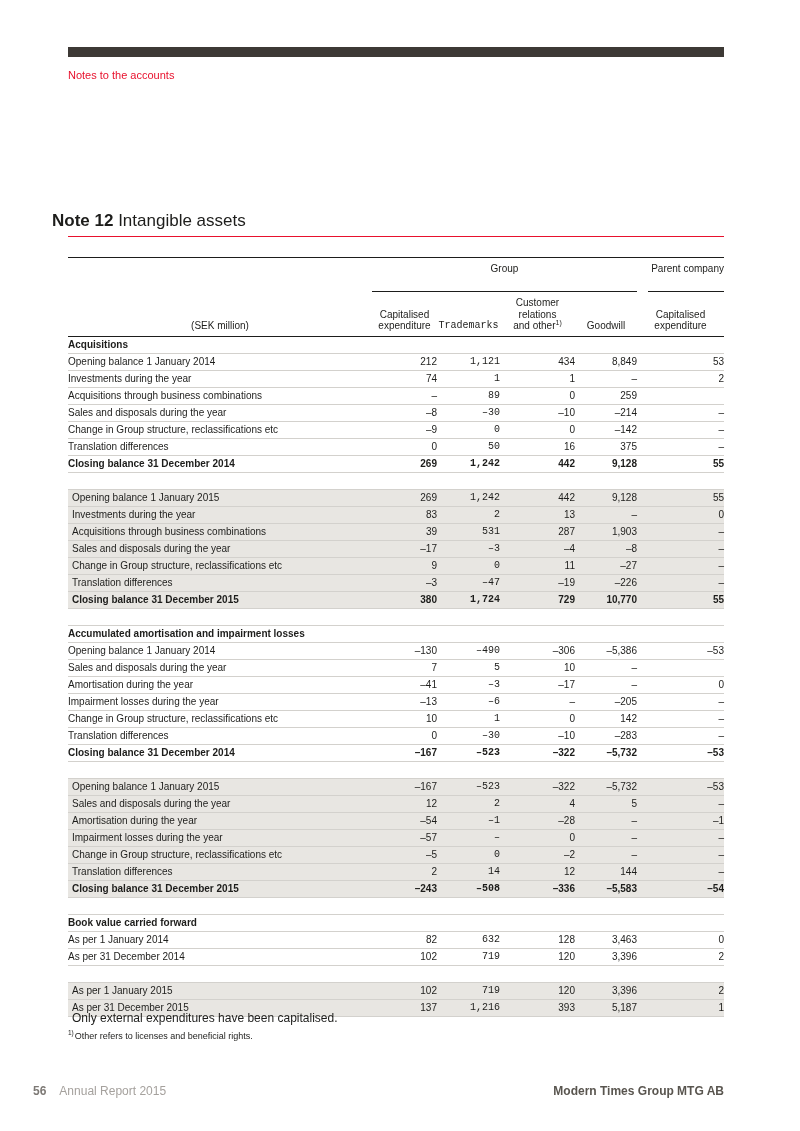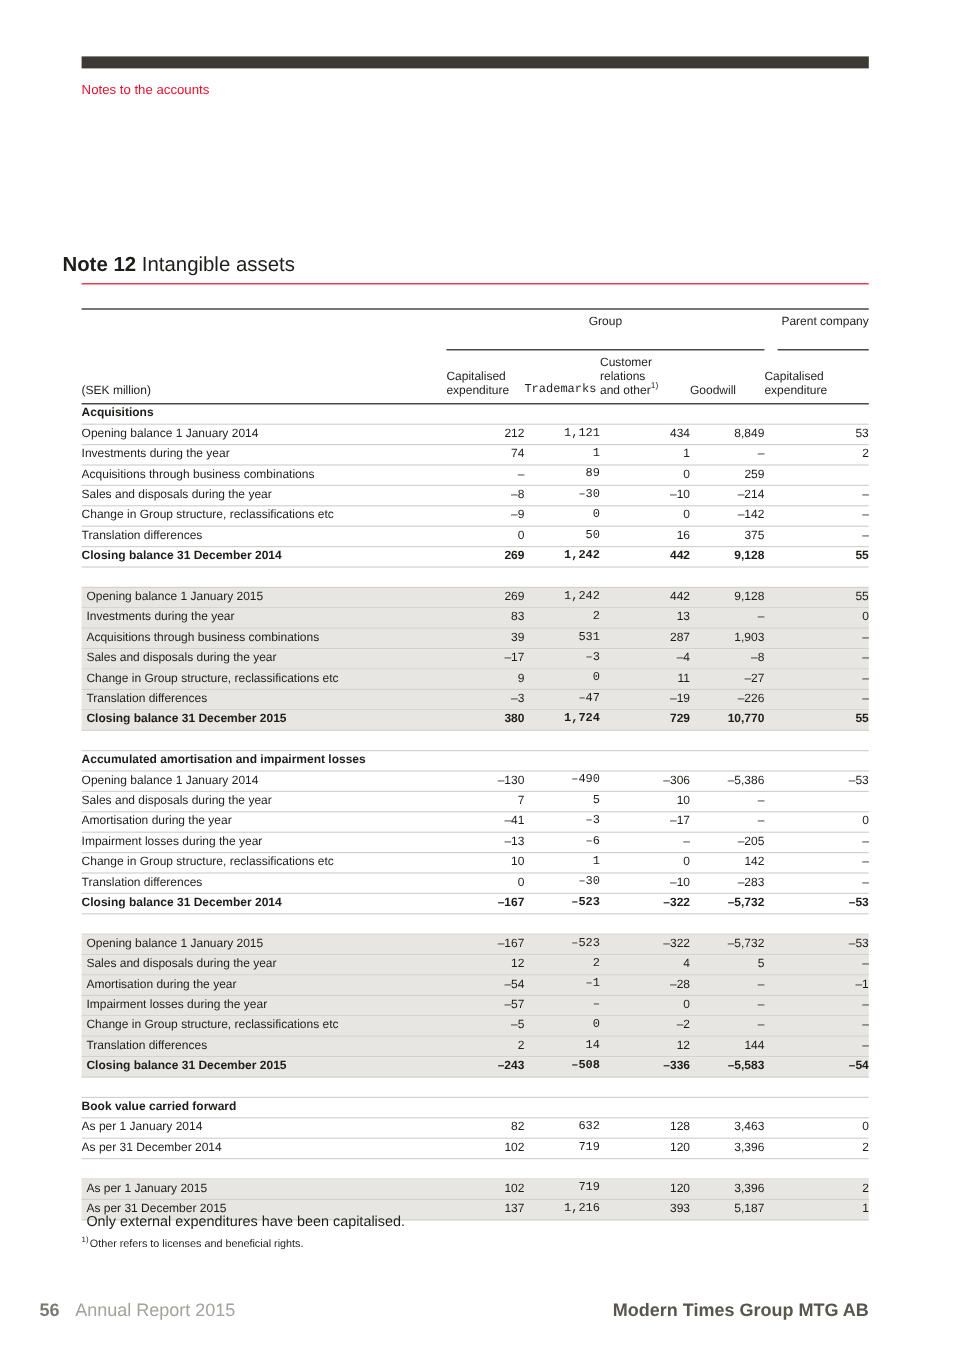--- a/index.html
+++ b/index.html
@@ -24,39 +24,39 @@
 
   .table-wrap{position:absolute;left:68px;top:257px;width:656px;}
   .thead-span-row{display:flex;border-top:1px solid var(--line-dark);padding-top:5px;font-size:10px;}
   .sp-label{flex:1;}
   .sp-group{width:265px;text-align:center;border-bottom:1px solid var(--line-dark);padding-bottom:2px;}
   .sp-parent{width:87px;text-align:right;position:relative;padding-bottom:18px;}
   .sp-parent::after{content:"";position:absolute;left:11px;right:0;bottom:0;height:1px;background:var(--line-dark);}
 
   .thead-cols{display:flex;align-items:flex-end;border-bottom:1px solid var(--line-dark);padding:5px 0 4px;font-size:10px;line-height:11.5px;}
   .lblh{flex:1;text-align:left;}
-  .hc{text-align:left;white-space:pre-line;}
+  .hc{text-align:center;white-space:pre-line;}
   sup{font-size:7px;vertical-align:super;line-height:0;}
 
   .w1{width:65px;}.w2{width:63px;font-family:Liberation Mono, monospace;}.w3{width:75px;}.w4{width:62px;}.w5{width:87px;}
 
   .trow{display:flex;align-items:center;height:17px;border-bottom:1px solid var(--line-light);font-size:10px;box-sizing:border-box;justify-content:center;}
   .trow .lbl{flex:1;overflow:hidden;white-space:nowrap;}
   .trow.shaded{background:var(--shade);}
   .trow.shaded .lbl{padding-left:4px;}
   .trow.bold{font-weight:bold;}
   .trow.section{font-weight:bold;}
   .num{text-align:right;}
   .gap{height:17px;border-bottom:1px solid var(--line-light);box-sizing:border-box;}
 
   .fn1{position:absolute;left:68px;top:1007px;font-size:12px;margin:4px;}
   .fn2{position:absolute;left:68px;top:1031px;font-size:9px;margin:0;}
   .fn2 sup{font-size:6.5px;margin-right:1px;}
 
-  .footer{position:absolute;left:0;top:1084px;width:800px;font-size:15px;display:flex;align-items:baseline;}
+  .footer{position:absolute;left:0;top:1084px;width:800px;font-size:12px;display:flex;align-items:baseline;}
   .pagenum{margin-left:33px;font-weight:bold;color:#7d7975;}
   .f-left{margin-left:13px;color:#a5a19d;}
   .f-right{margin-left:auto;margin-right:76px;font-weight:bold;color:#59554f;}
 </style>
 </head>
 <body>
 
 <div class="page">
 
   <div class="topbar"></div>

